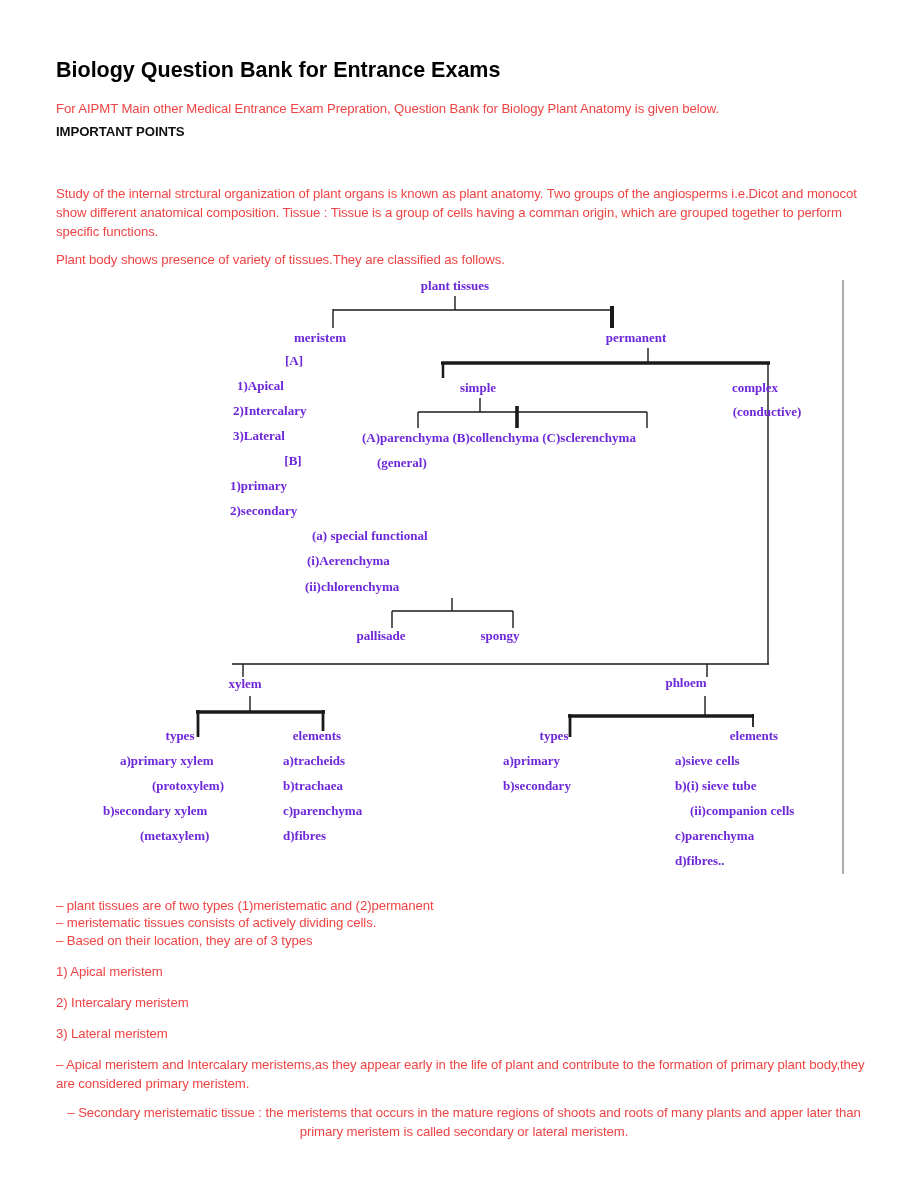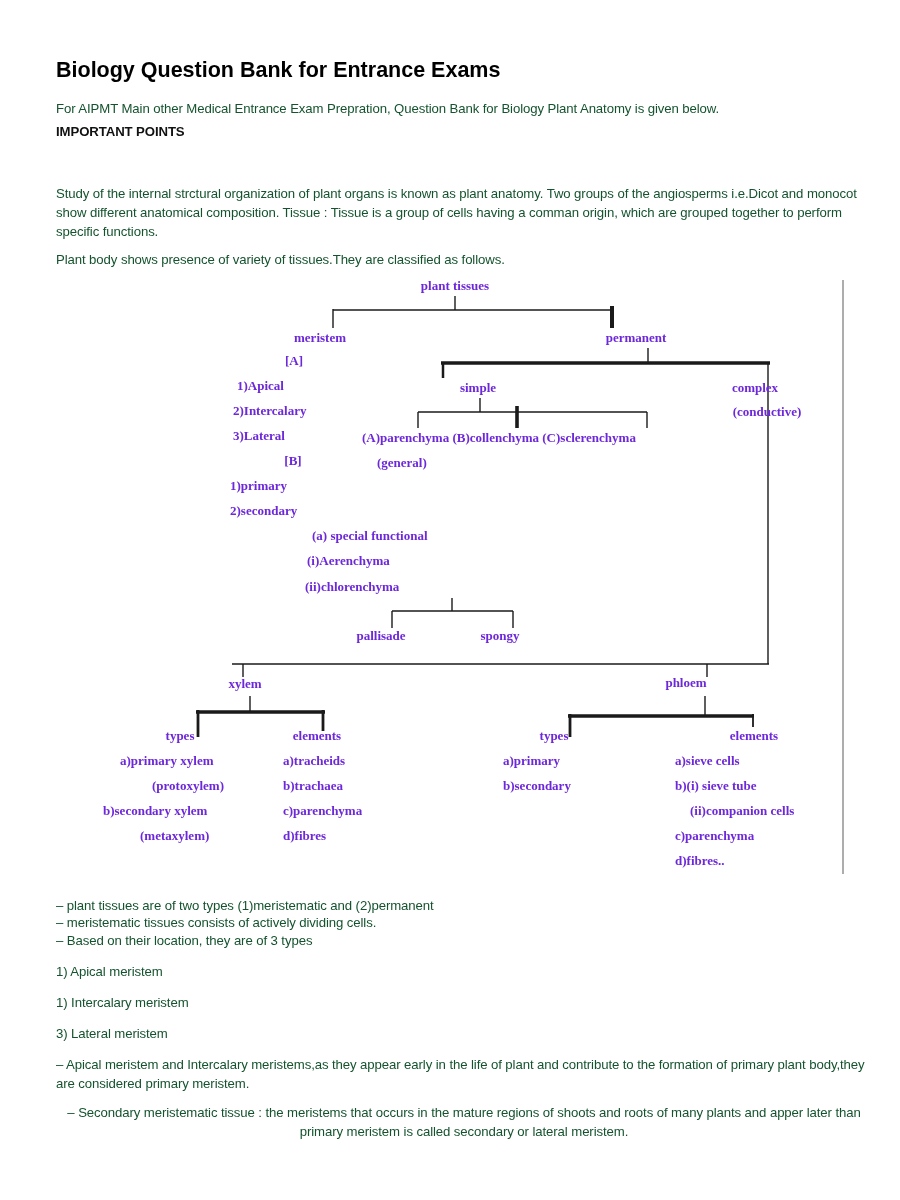--- a/index.html
+++ b/index.html
@@ -1,20 +1,20 @@
 <!DOCTYPE html>
 <html><head>
 <meta charset="utf-8">
 <style>
   html,body{margin:0;padding:0;background:#ffffff;}
   .page{position:relative;width:900px;height:1200px;background:#ffffff;overflow:hidden;
         font-family:"Liberation Sans",sans-serif;color:#1c1c1c;}
   .abs{position:absolute;}
   .title{font-size:21.5px;font-weight:bold;color:#000;letter-spacing:0;white-space:nowrap;}
-  .bt{font-size:13.2px;line-height:19px;letter-spacing:-0.1px;color:#14532d;}
+  .bt{font-size:13.2px;line-height:19px;letter-spacing:-0.1px;color:#ef4444;}
   .bold{font-weight:bold;color:#111;}
   .dl{position:absolute;font-family:"Liberation Serif","DejaVu Serif",serif;font-weight:bold;
       font-size:13px;color:#6d28d9;white-space:nowrap;line-height:18px;}
   .dl.c{transform:translateX(-50%);}
   svg{position:absolute;left:0;top:0;}
 </style>
 </head>
 <body>
 
 <div class="page">
@@ -105,18 +105,18 @@
   <span class="dl" style="left:675px;top:752px;">a)sieve cells</span>
   <span class="dl" style="left:675px;top:777px;">b)(i) sieve tube</span>
   <span class="dl" style="left:690px;top:802px;">(ii)companion cells</span>
   <span class="dl" style="left:675px;top:827px;">c)parenchyma</span>
   <span class="dl" style="left:675px;top:852px;">d)fibres..</span>
 
   <div class="abs bt" style="left:56px;top:897px;line-height:17.5px;">– plant tissues are of two types (1)meristematic and (2)permanent</div>
   <div class="abs bt" style="left:56px;top:914px;line-height:17.5px;">– meristematic tissues consists of actively dividing cells.</div>
   <div class="abs bt" style="left:56px;top:932px;line-height:17.5px;">– Based on their location, they are of 3 types</div>
   <div class="abs bt" style="left:56px;top:962px;">1) Apical meristem</div>
-  <div class="abs bt" style="left:56px;top:993px;">1) Intercalary meristem</div>
+  <div class="abs bt" style="left:56px;top:993px;">2) Intercalary meristem</div>
   <div class="abs bt" style="left:56px;top:1024px;">3) Lateral meristem</div>
   <div class="abs bt" style="left:56px;top:1055px;width:816px;">– Apical meristem and Intercalary meristems,as they appear early in the life of plant and contribute to the formation of primary plant body,they are considered primary meristem.</div>
   <div class="abs bt" style="left:56px;top:1103px;width:816px;text-align:center;">– Secondary meristematic tissue : the meristems that occurs in the mature regions of shoots and roots of many plants and apper later than primary meristem is called secondary or lateral meristem.</div>
 
 </div>
 
 </body></html>

